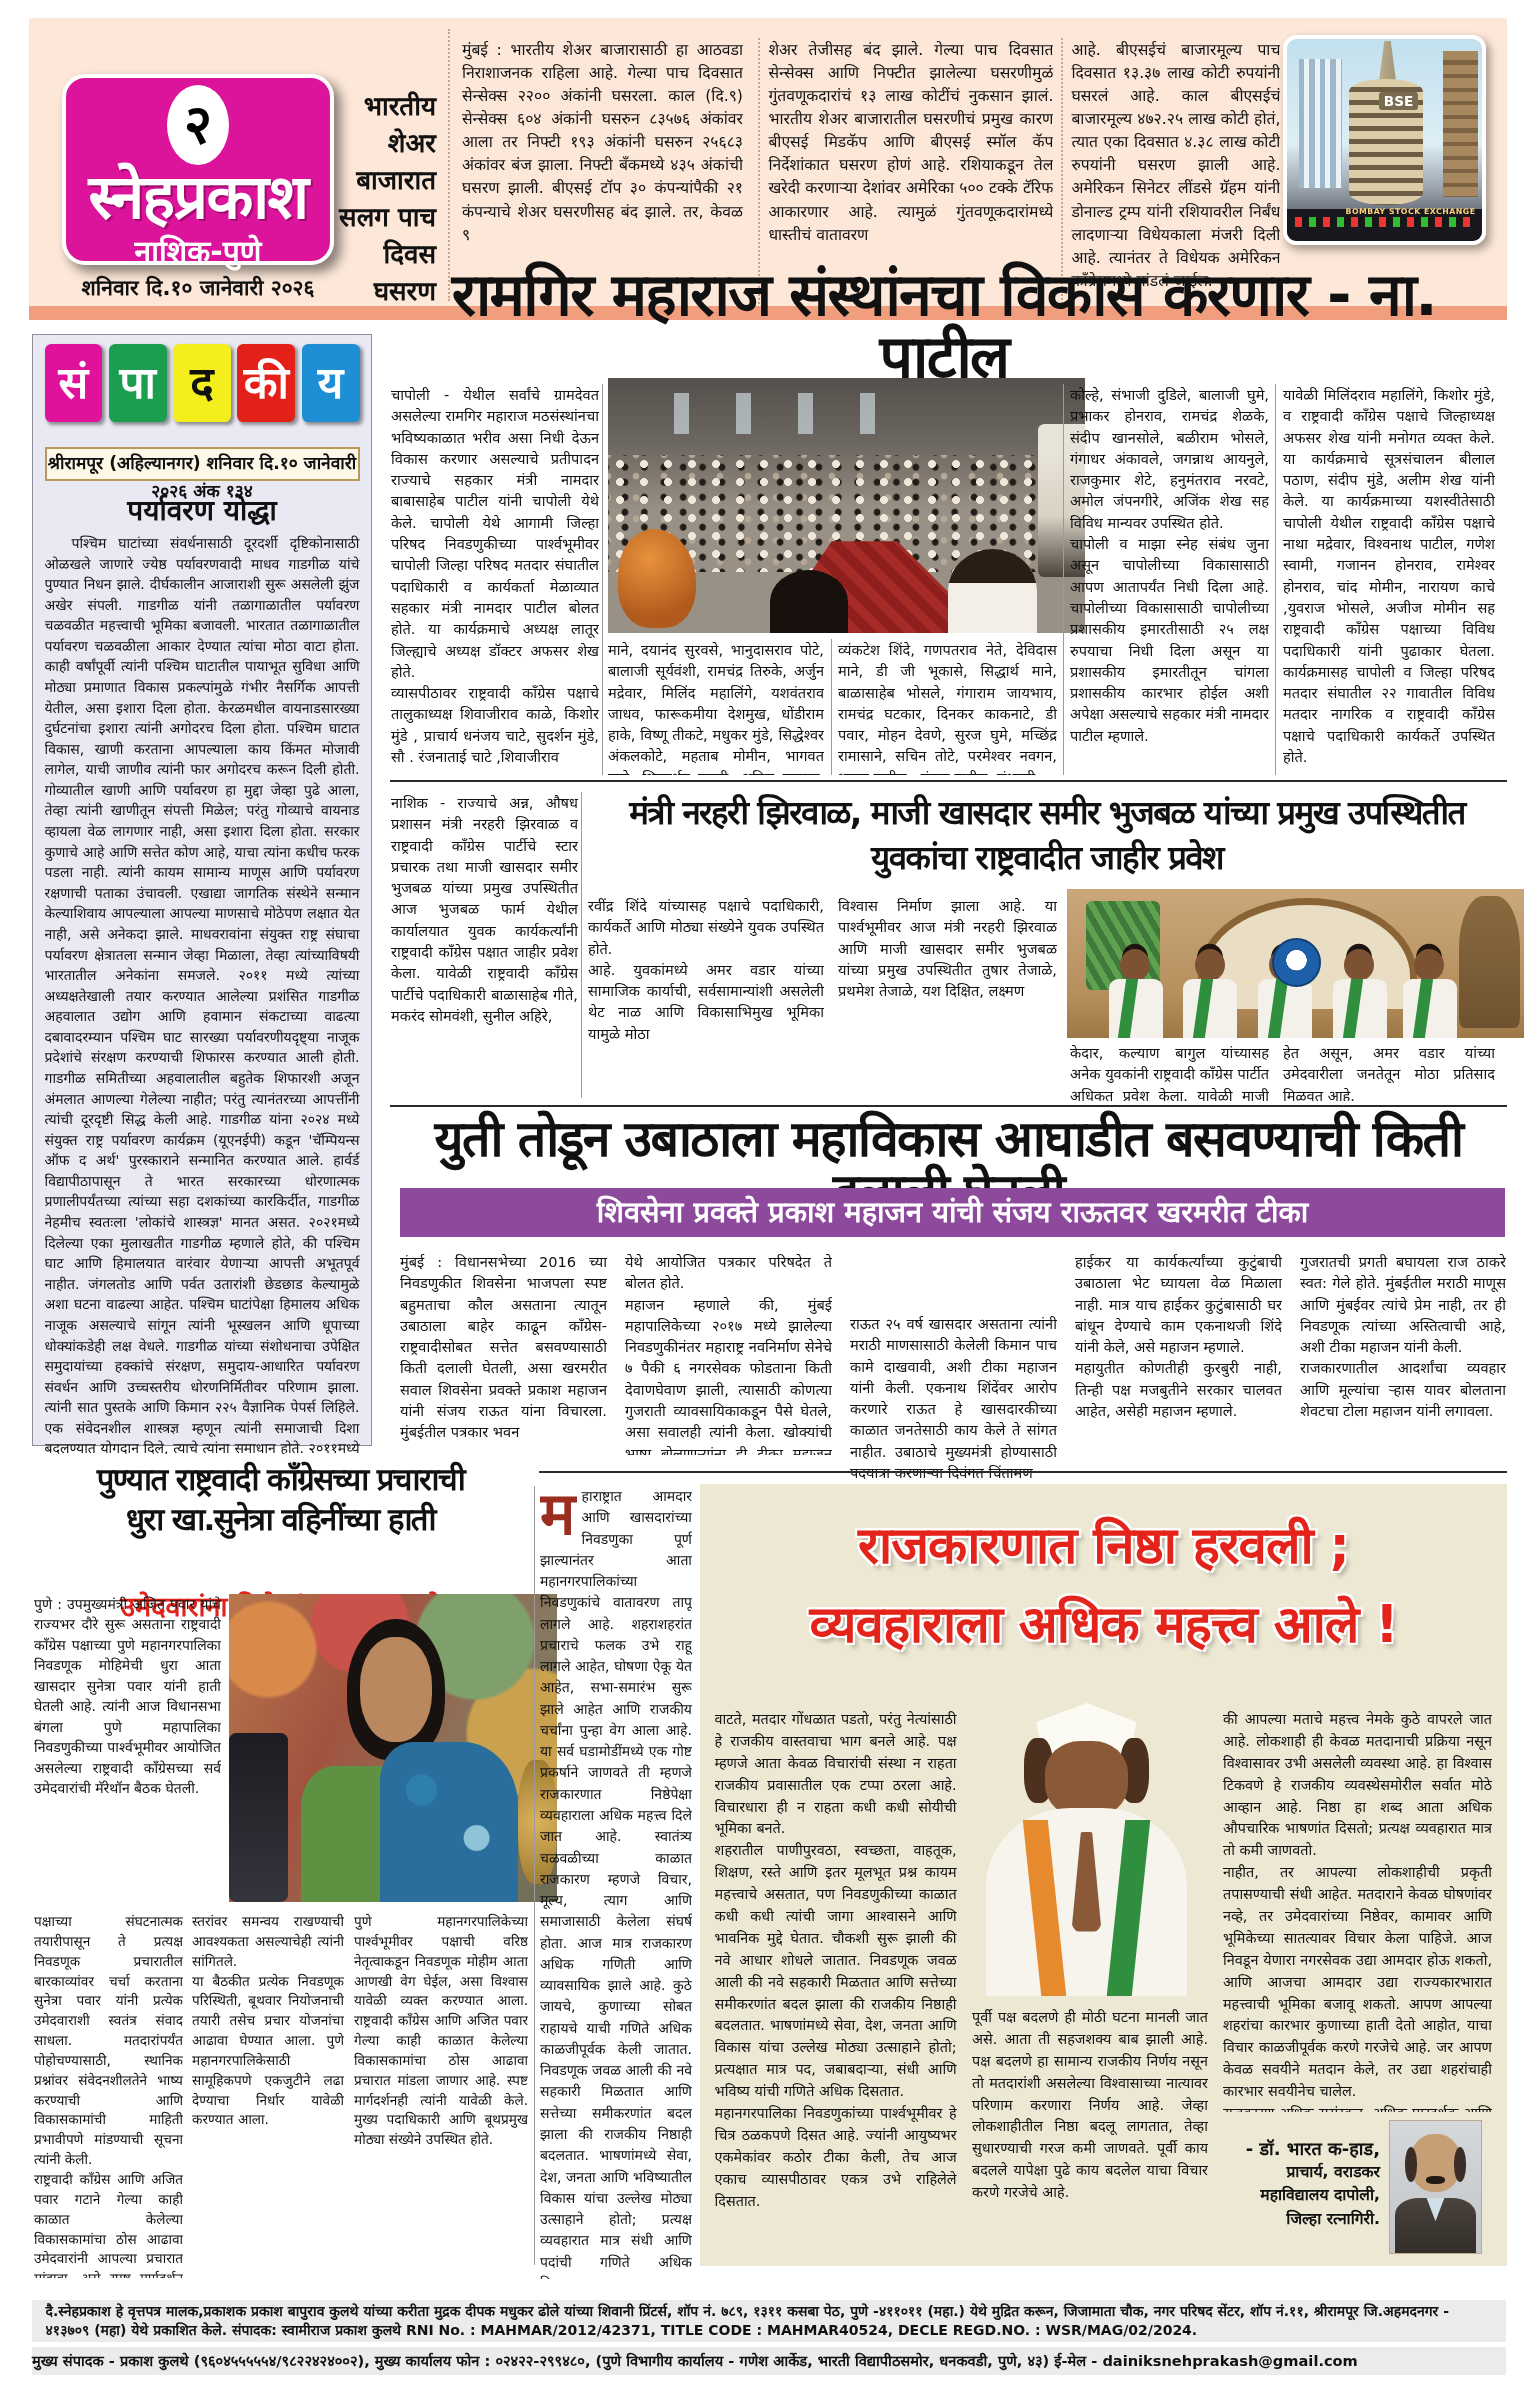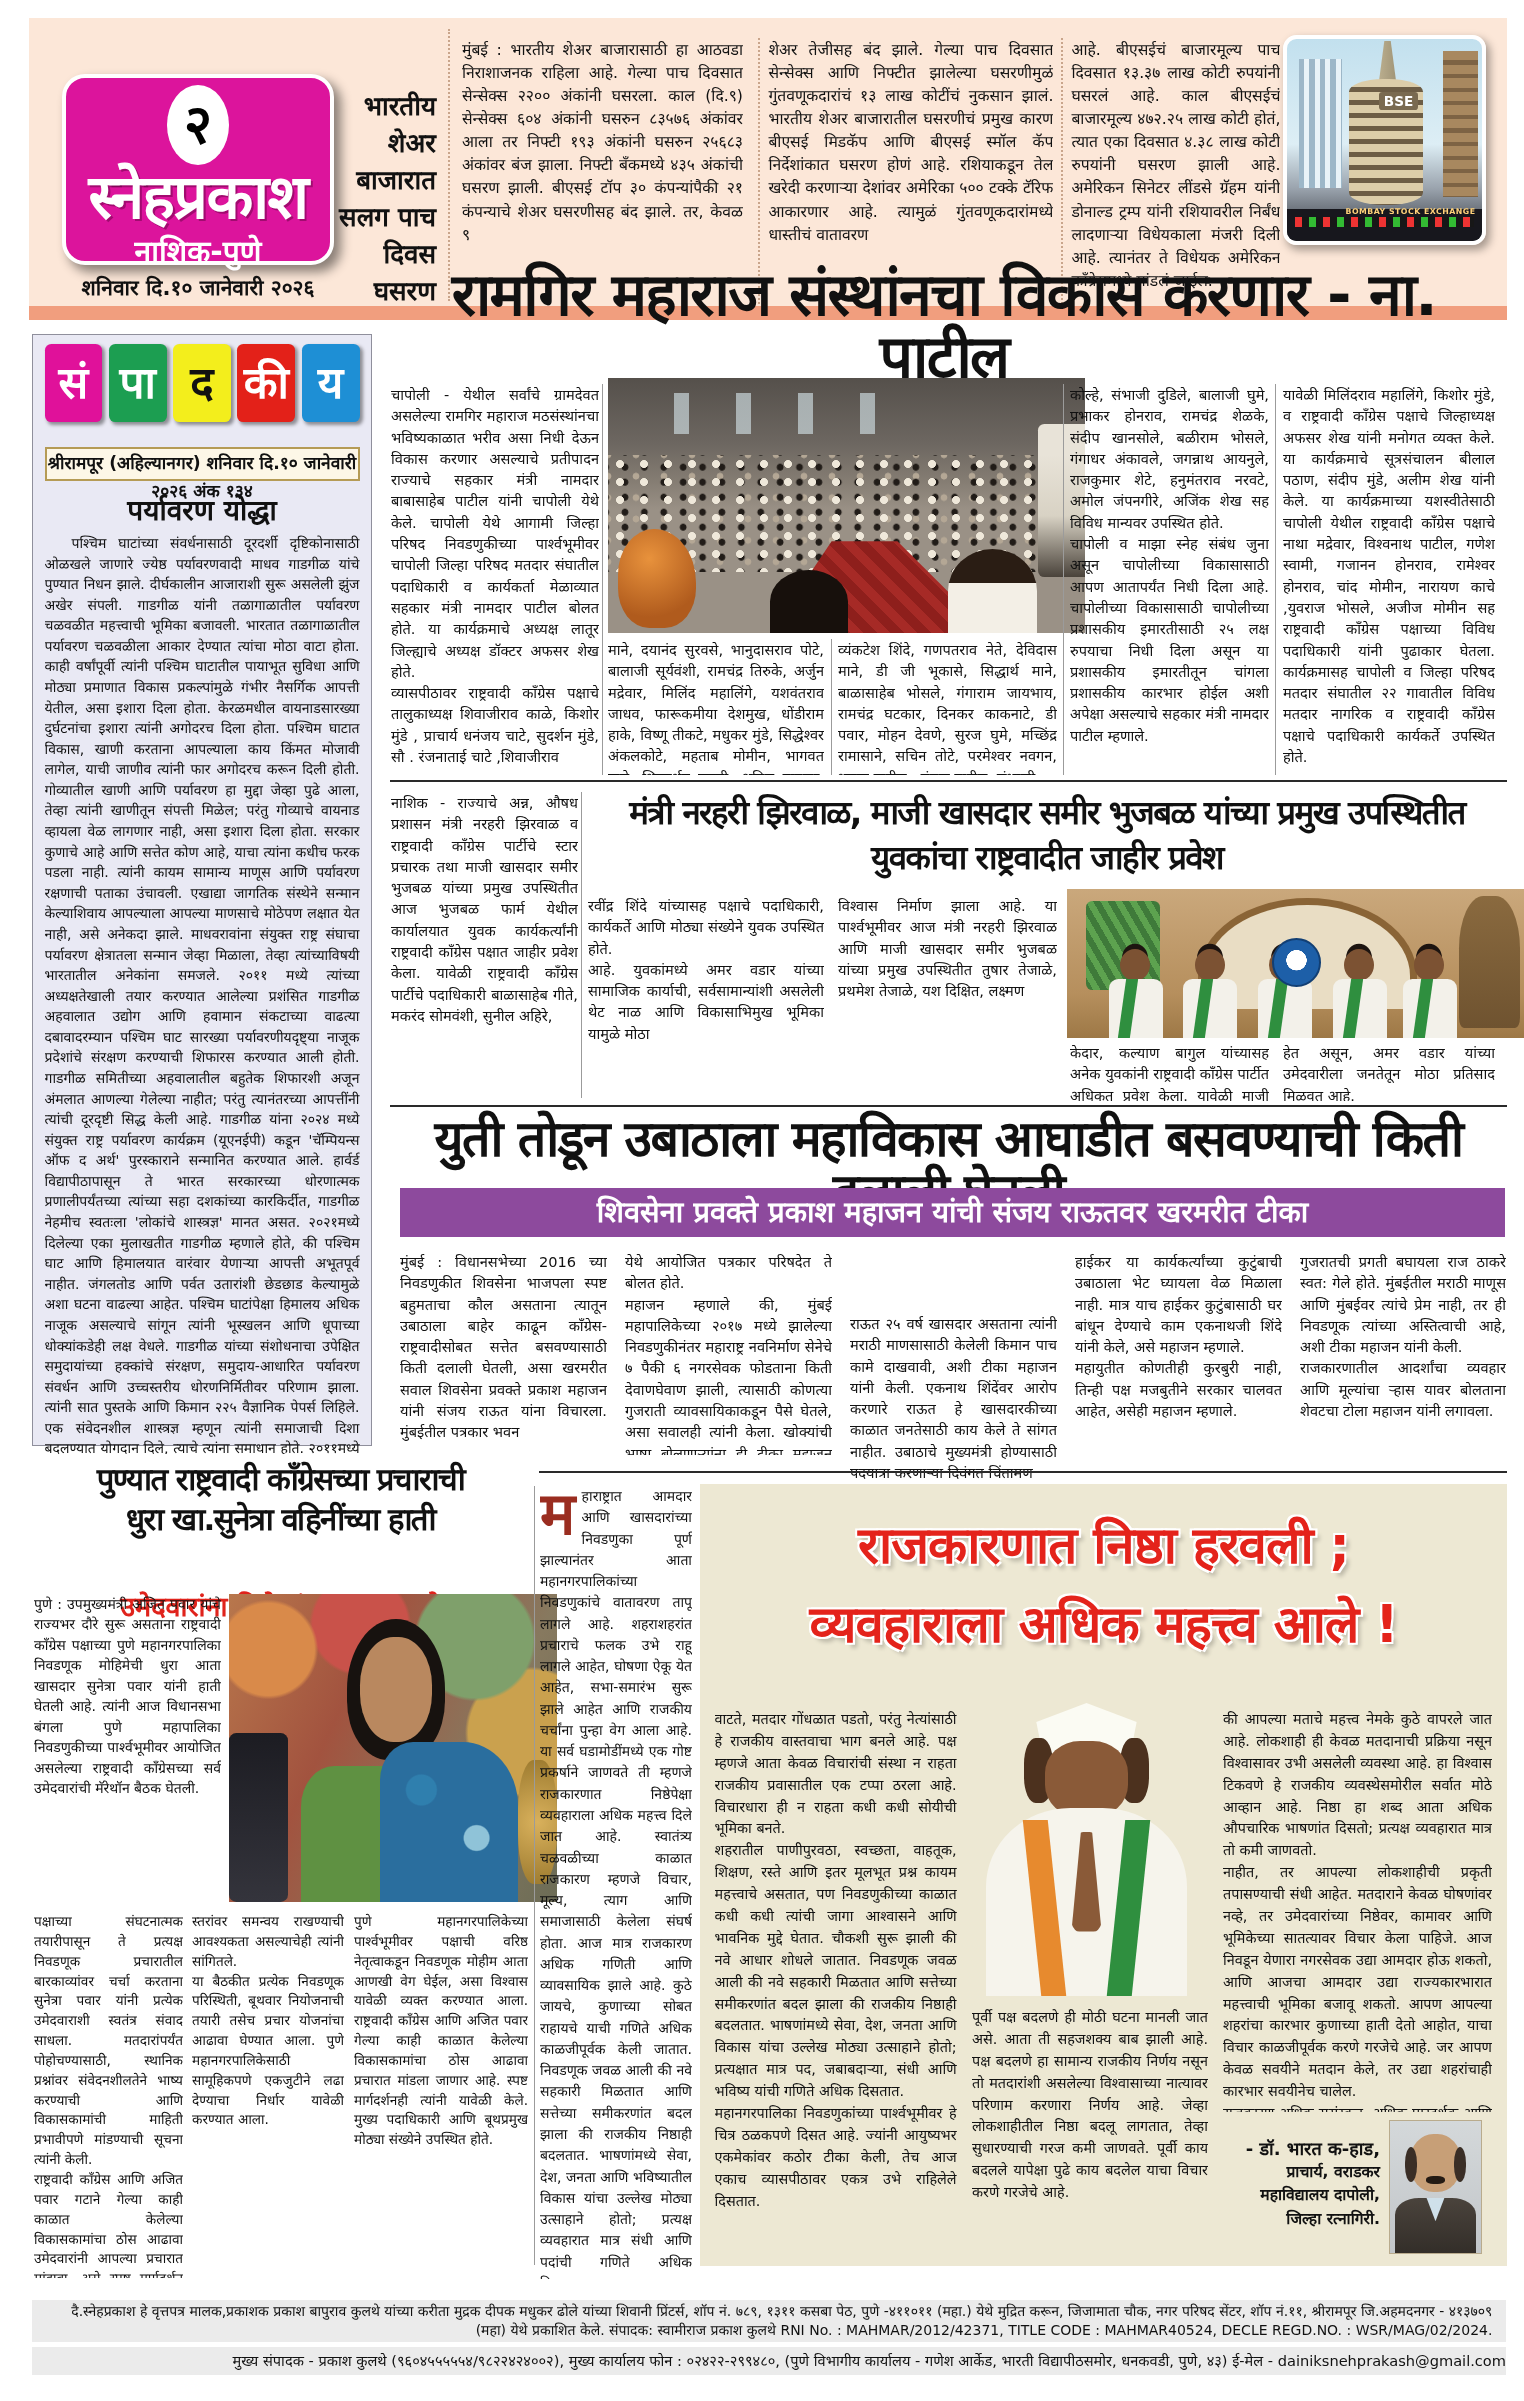--- a/index.html
+++ b/index.html
@@ -141,21 +141,21 @@
   .purple-bar{background:#8d4a9d;color:#fff;font-weight:bold;text-align:center;}
   .red{color:#e0231c;}
   .cream{background:#ede8d3;}
   .cream-head{font-weight:bold;color:#e4231b;text-align:center;letter-spacing:-1px;
       text-shadow:-2.1px -2.1px 0 #fff,2.1px -2.1px 0 #fff,-2.1px 2.1px 0 #fff,2.1px 2.1px 0 #fff,4.2px 5.2px 4.2px rgba(0,0,0,.22);}
   .dropcap::first-letter{font-size:59px;font-weight:bold;float:left;line-height:.82;
       padding:4.2px 6.3px 0 0;color:#9a2d20;}
   .author-name{font-size:18px;font-weight:bold;text-align:right;}
   .author-line{font-size:15.7px;font-weight:bold;text-align:right;line-height:1.5;}
 
-  .footer-bar{background:#ebebeb;text-align:right;font-weight:normal;box-sizing:border-box;}
+  .footer-bar{background:#ebebeb;text-align:left;font-weight:bold;box-sizing:border-box;}
 </style>
 </head>
 <body>
 
 <div class="page">
 
   <div class="abs top-band" style="left:29px;top:18.3px;width:1478px;height:288px;"></div>
   <div class="abs salmon" style="left:29px;top:306px;width:1478px;height:13.6px;"></div>
 
   <div class="abs mast-box" style="left:62px;top:74px;width:272px;height:191px;">

